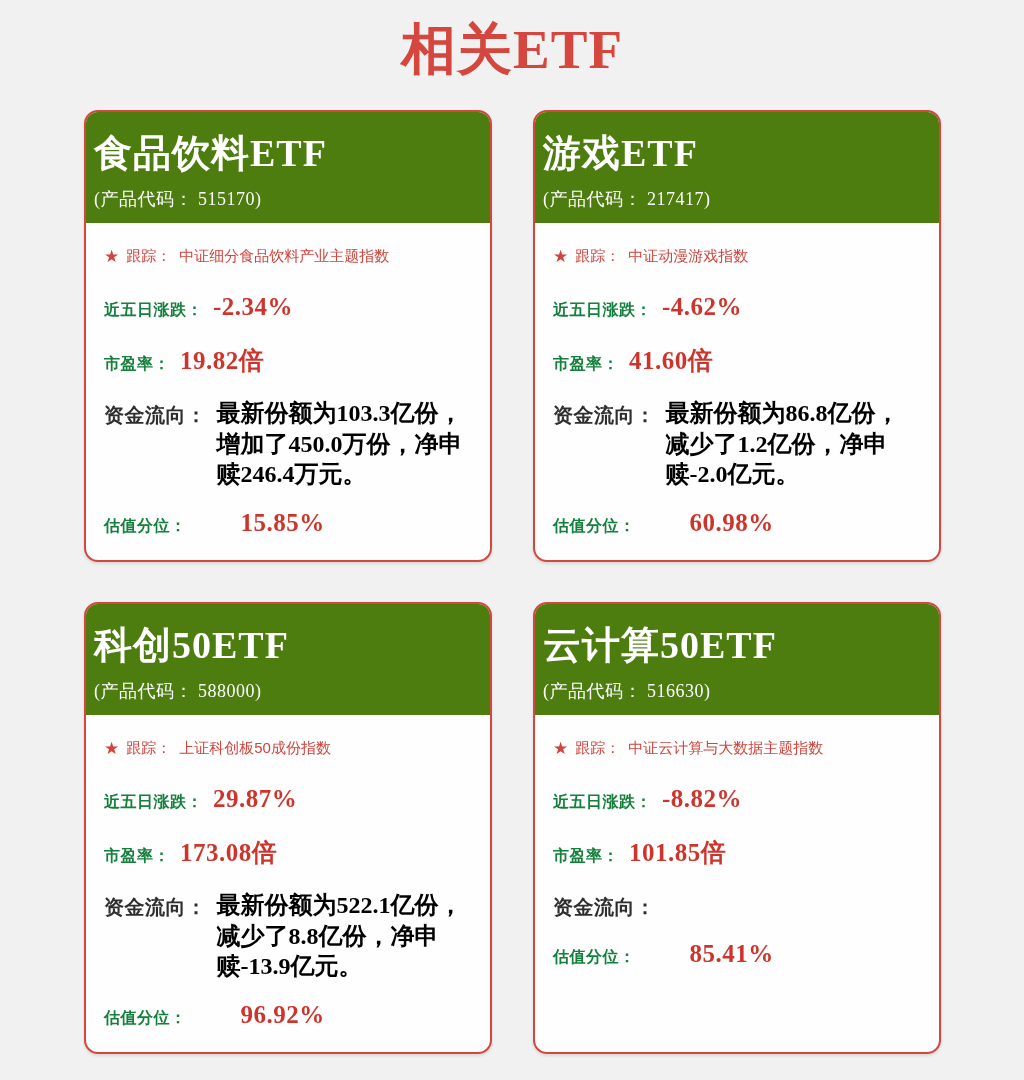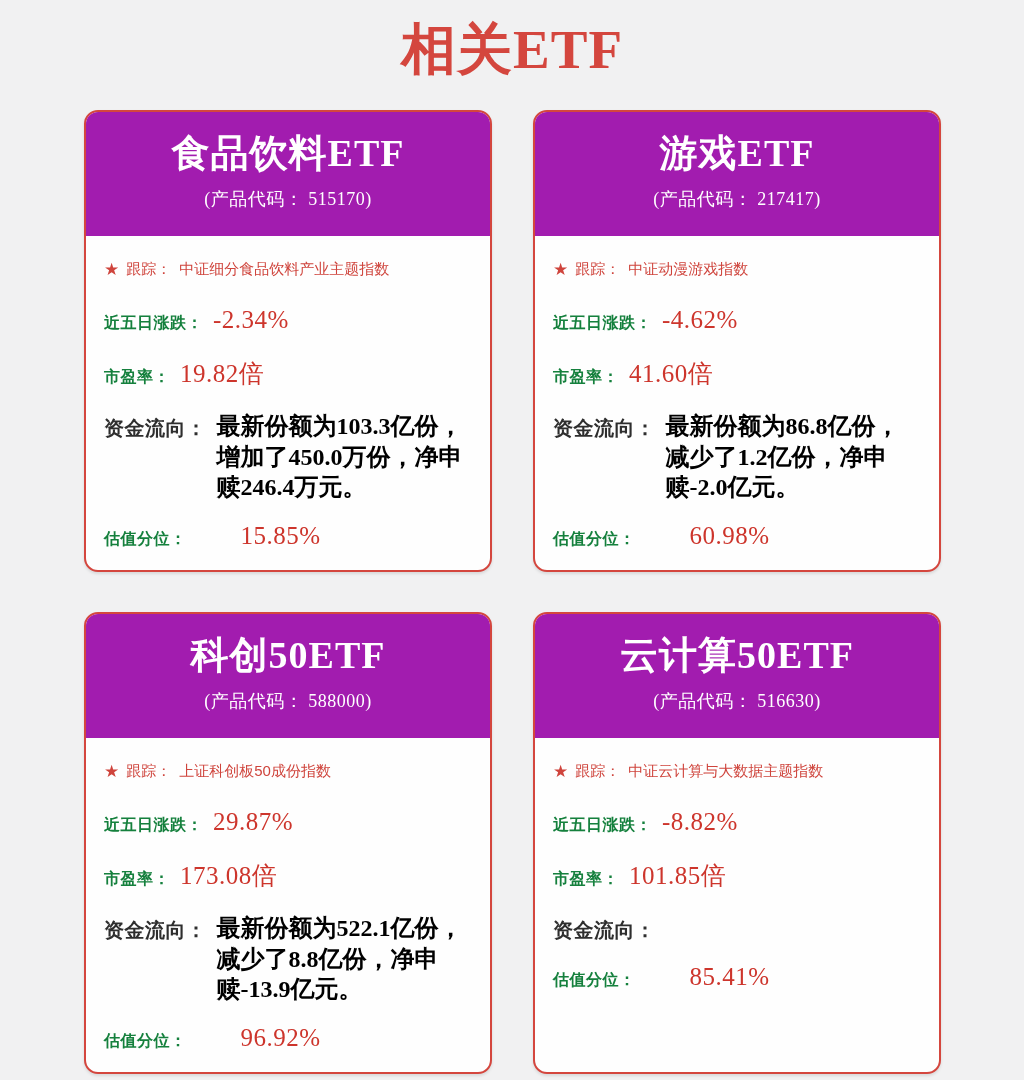--- a/index.html
+++ b/index.html
@@ -32,24 +32,23 @@
     min-height:452px;
     background:#fefefe;
     border:2px solid #d4463e;
     border-radius:14px;
     overflow:hidden;
     box-shadow:0 2px 3px rgba(0,0,0,.10);
     display:flex;
     flex-direction:column;
   }
   .card-header{
-    background:#a21caf;
+    background:#4d7c0f;
     color:#ffffff;
-    text-align:center;
-    padding:20px 8px 25px;
+    padding:20px 8px 12px;
   }
   .card-title{
     margin:0;
     font-family:"Liberation Serif","DejaVu Serif",serif;
     font-weight:bold;
     font-size:38px;
     line-height:1.15;
     letter-spacing:1px;
   }
   .card-code{
@@ -80,21 +79,21 @@
   .metric-label{
     font-size:16px;
     font-weight:bold;
     color:#15803d;
     letter-spacing:.5px;
     white-space:nowrap;
   }
   .metric-value{
     margin-left:10px;
     font-family:"Liberation Serif","DejaVu Serif",serif;
-    font-weight:normal;
+    font-weight:bold;
     font-size:25px;
     color:#cd352c;
     letter-spacing:.5px;
   }
   .row-pe{margin-top:23px;}
   .flow-row{
     display:flex;
     align-items:flex-start;
     margin-top:21px;
   }

